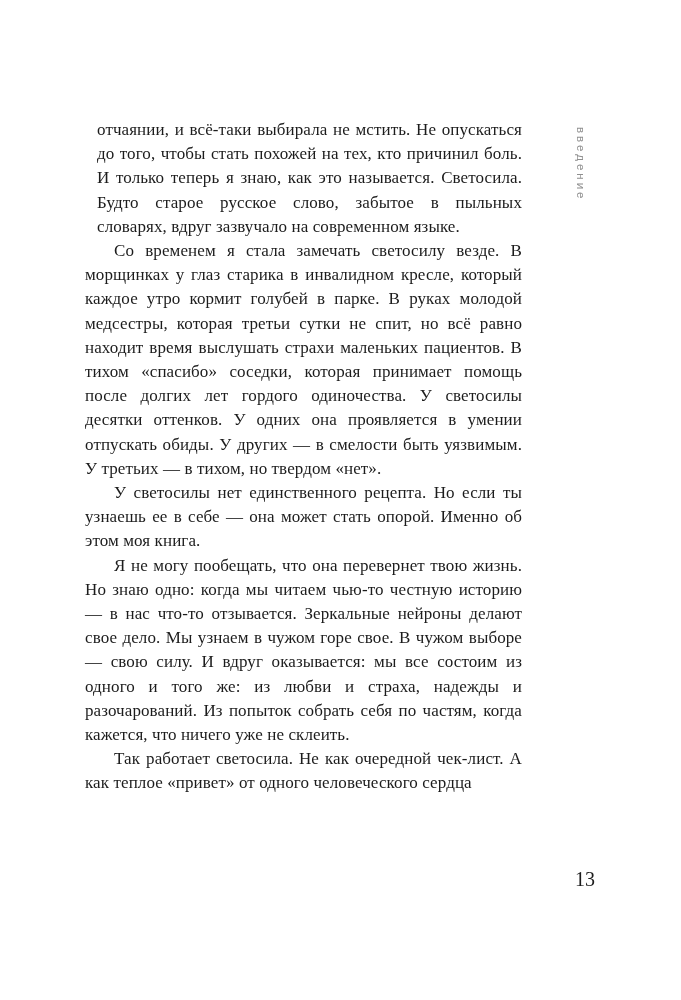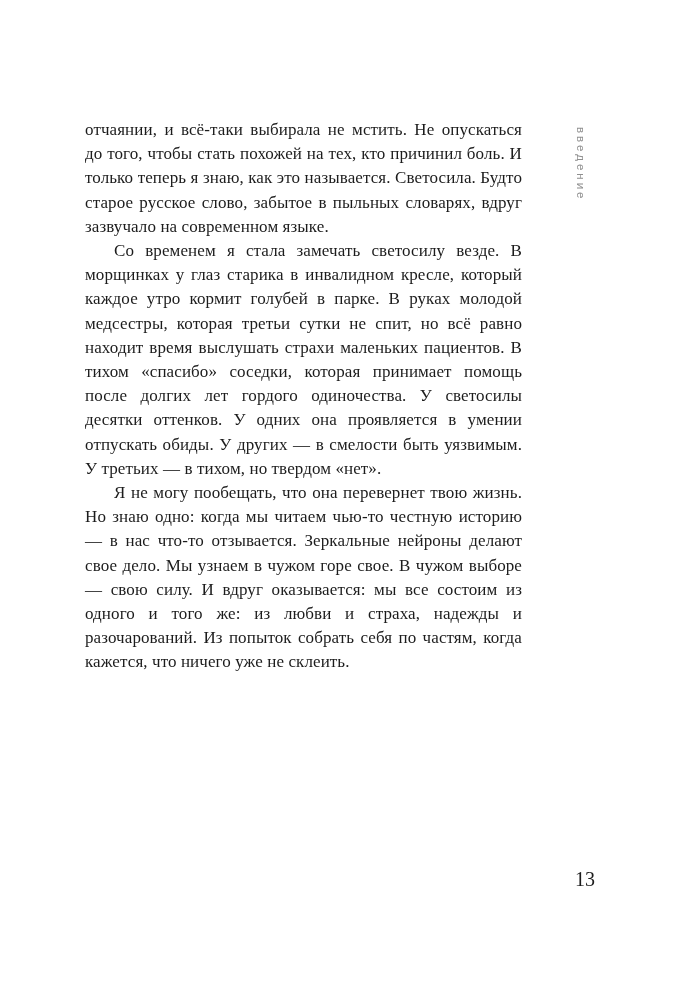--- a/index.html
+++ b/index.html
@@ -30,20 +30,21 @@
     text-align: justify;
     color: #1c1c1c;
     letter-spacing: 0.1px;
   }
   .para {
     margin: 0;
     text-indent: 29px;
   }
   .para.no-indent {
     text-indent: 0;
+    margin-left: 12px;
   }
   .side-label {
     position: absolute;
     left: 575px;
     top: 127px;
     writing-mode: vertical-rl;
     font-family: "Liberation Sans", "DejaVu Sans", sans-serif;
     font-size: 11.5px;
     letter-spacing: 3px;
     color: #8f8f8f;
@@ -59,18 +60,20 @@
 </head>
 <body>
 
 <div class="book-page">
 
   <aside class="side-label">введение</aside>
 
   <main class="text-block">
     <p class="para no-indent">отчаянии, и всё-таки выбирала не мстить. Не опускаться до того, чтобы стать похожей на тех, кто причинил боль. И только теперь я знаю, как это называется. Светосила. Будто старое русское слово, забытое в пыльных словарях, вдруг зазвучало на современном языке.</p>
     <p class="para">Со временем я стала замечать светосилу везде. В морщинках у глаз старика в инвалидном кресле, который каждое утро кормит голубей в парке. В руках молодой медсестры, которая третьи сутки не спит, но всё равно находит время выслушать страхи маленьких пациентов. В тихом «спасибо» соседки, которая принимает помощь после долгих лет гордого одиночества. У светосилы десятки оттенков. У одних она проявляется в умении отпускать обиды. У других — в смелости быть уязвимым. У третьих — в тихом, но твердом «нет».</p>
+    <p class="para">У светосилы нет единственного рецепта. Но если ты узнаешь ее в себе — она может стать опорой. Именно об этом моя книга.</p>
     <p class="para">Я не могу пообещать, что она перевернет твою жизнь. Но знаю одно: когда мы читаем чью-то честную историю — в нас что-то отзывается. Зеркальные нейроны делают свое дело. Мы узнаем в чужом горе свое. В чужом выборе — свою силу. И вдруг оказывается: мы все состоим из одного и того же: из любви и страха, надежды и разочарований. Из попыток собрать себя по частям, когда кажется, что ничего уже не склеить.</p>
+    <p class="para">Так работает светосила. Не как очередной чек-лист. А как теплое «привет» от одного человеческого сердца</p>
   </main>
 
   <div class="page-number">13</div>
 
 </div>
 
 </body></html>

